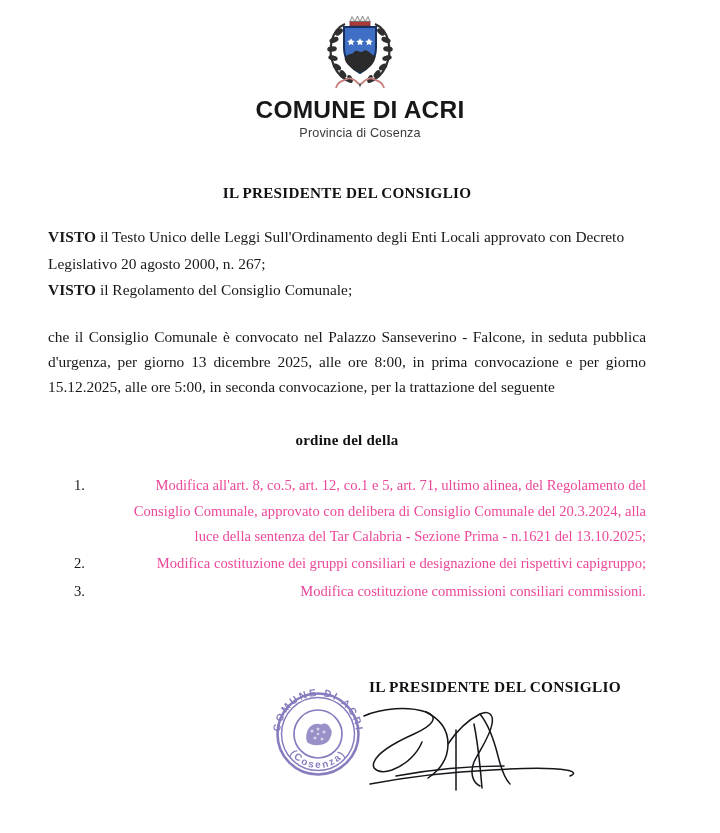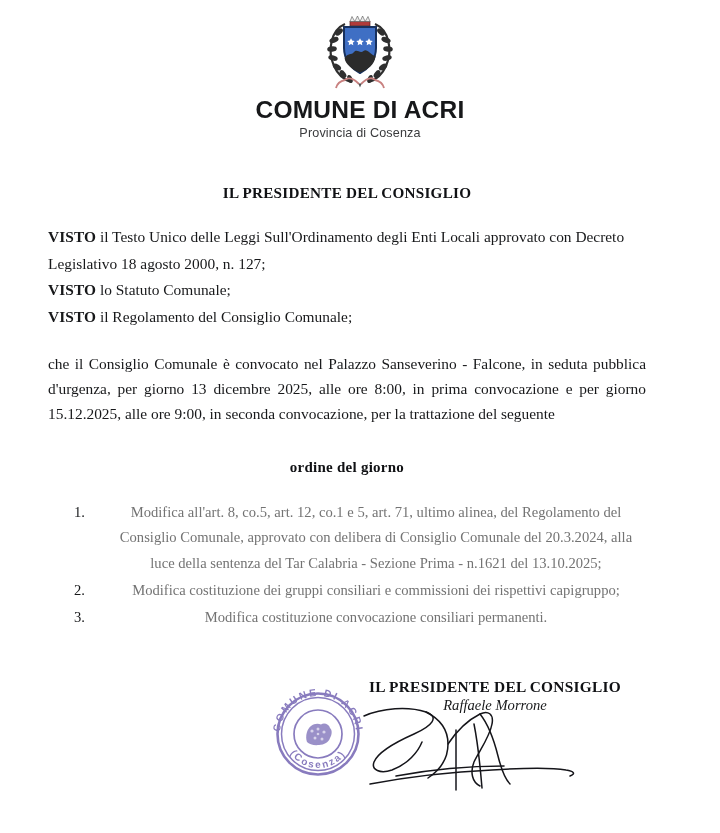--- a/index.html
+++ b/index.html
@@ -104,22 +104,22 @@
     counter-reset: agenda;
   }
   .agenda > li {
     counter-increment: agenda;
     position: relative;
     padding-left: 40px;
     margin-left: 18px;
     margin-bottom: 2px;
     font-size: 14.6px;
     line-height: 1.74;
-    color: #737373;
-    text-align: center;
+    color: #ec4899;
+    text-align: right;
   }
   .agenda > li::before {
     content: counter(agenda) ".";
     position: absolute;
     left: 8px;
     top: 0;
     width: 22px;
     text-align: left;
     font-size: 14.6px;
     color: #17181a;
@@ -232,47 +232,43 @@
     <div class="org-name">COMUNE DI ACRI</div>
     <div class="org-sub">Provincia di Cosenza</div>
   </div>
 
   <div class="body-block">
 
     <div class="heading-center heading-presidente">IL PRESIDENTE DEL CONSIGLIO</div>
 
     <div class="visto-group">
       <div class="visto-line">
-        <span class="kw">VISTO</span><span> il Testo Unico delle Leggi Sull'Ordinamento degli Enti Locali approvato con Decreto Legislativo 18 agosto 2000, n. 127;</span>
-      </div>
-      <div class="visto-line">
-        <span class="kw">VISTO</span><span> lo Statuto Comunale;</span>
+        <span class="kw">VISTO</span><span> il Testo Unico delle Leggi Sull'Ordinamento degli Enti Locali approvato con Decreto Legislativo 20 agosto 2000, n. 267;</span>
       </div>
       <div class="visto-line">
         <span class="kw">VISTO</span><span> il Regolamento del Consiglio Comunale;</span>
       </div>
     </div>
 
 
-    <div class="avvisa-para">che il Consiglio Comunale è convocato nel Palazzo Sanseverino - Falcone, in seduta pubblica d'urgenza, per giorno 13 dicembre 2025, alle ore 8:00, in prima convocazione e per giorno 15.12.2025, alle ore 9:00, in seconda convocazione, per la trattazione del seguente</div>
-
-    <div class="heading-center heading-odg">ordine del giorno</div>
+    <div class="avvisa-para">che il Consiglio Comunale è convocato nel Palazzo Sanseverino - Falcone, in seduta pubblica d'urgenza, per giorno 13 dicembre 2025, alle ore 8:00, in prima convocazione e per giorno 15.12.2025, alle ore 5:00, in seconda convocazione, per la trattazione del seguente</div>
+
+    <div class="heading-center heading-odg">ordine del della</div>
 
     <ol class="agenda">
       <li>Modifica all'art. 8, co.5, art. 12, co.1 e 5, art. 71, ultimo alinea, del Regolamento del Consiglio Comunale, approvato con delibera di Consiglio Comunale del 20.3.2024, alla luce della sentenza del Tar Calabria - Sezione Prima - n.1621 del 13.10.2025;</li>
-      <li>Modifica costituzione dei gruppi consiliari e commissioni dei rispettivi capigruppo;</li>
-      <li>Modifica costituzione convocazione consiliari permanenti.</li>
+      <li>Modifica costituzione dei gruppi consiliari e designazione dei rispettivi capigruppo;</li>
+      <li>Modifica costituzione commissioni consiliari commissioni.</li>
     </ol>
   </div>
 
   <div class="sign-area">
 
     <div class="sign-titles">
       <div class="sign-role">IL PRESIDENTE DEL CONSIGLIO</div>
-      <div class="sign-name">Raffaele Morrone</div>
     </div>
   </div>
 
   <svg class="stamp" viewBox="0 0 104 104" aria-hidden="true">
     <defs>
       <path id="arcTop" d="M 14 52 A 38 38 0 0 1 90 52" fill="none"></path>
       <path id="arcBottom" d="M 18 52 A 34 34 0 0 0 86 52" fill="none"></path>
     </defs>
     <g opacity="0.82">
       <circle cx="52" cy="52" r="40.5" fill="none" stroke="#6f5fb0" stroke-width="2.6"></circle>

